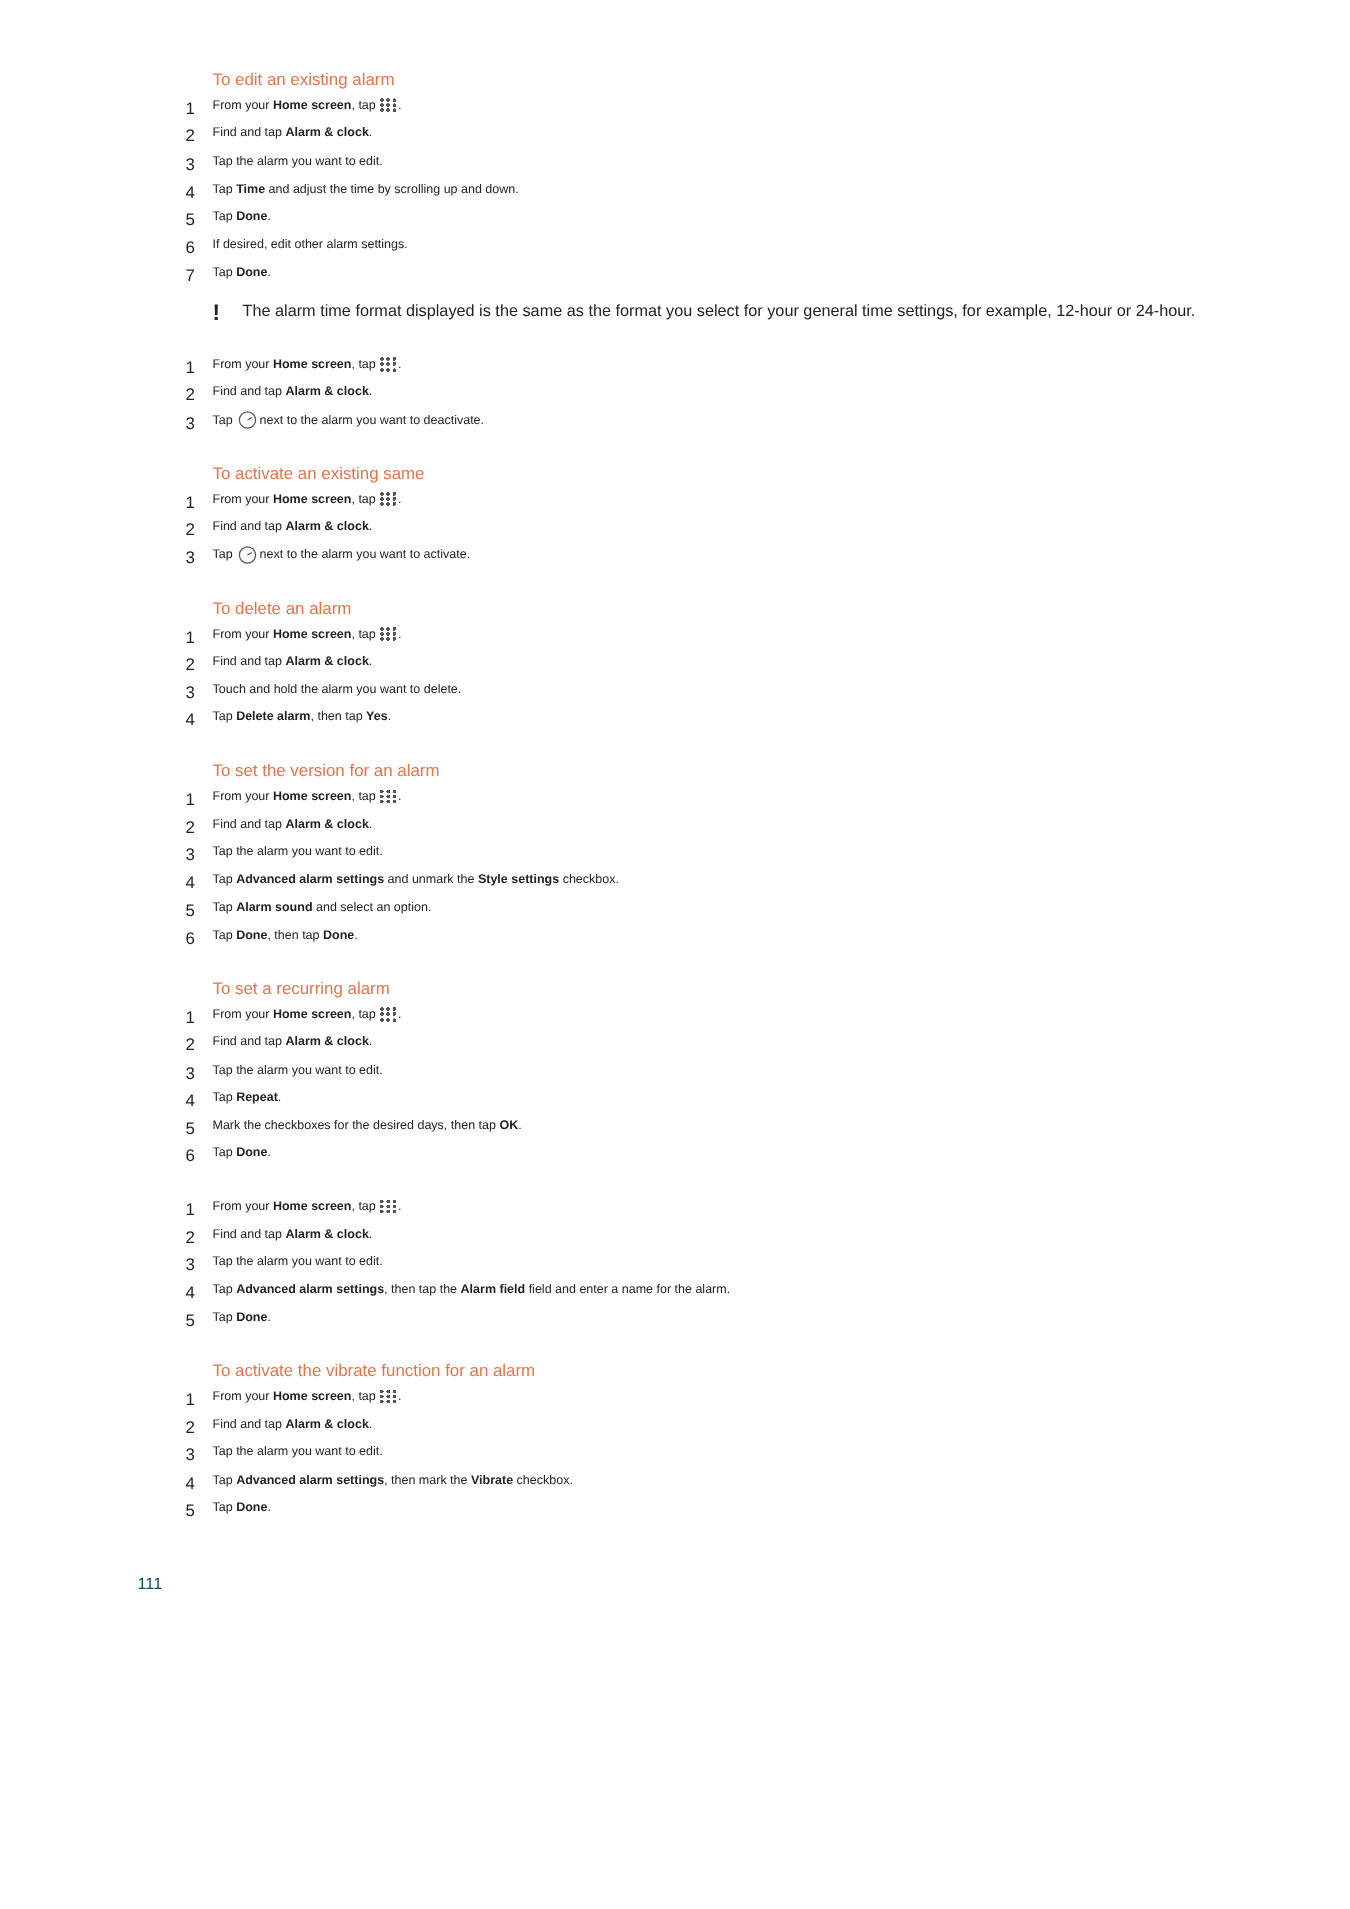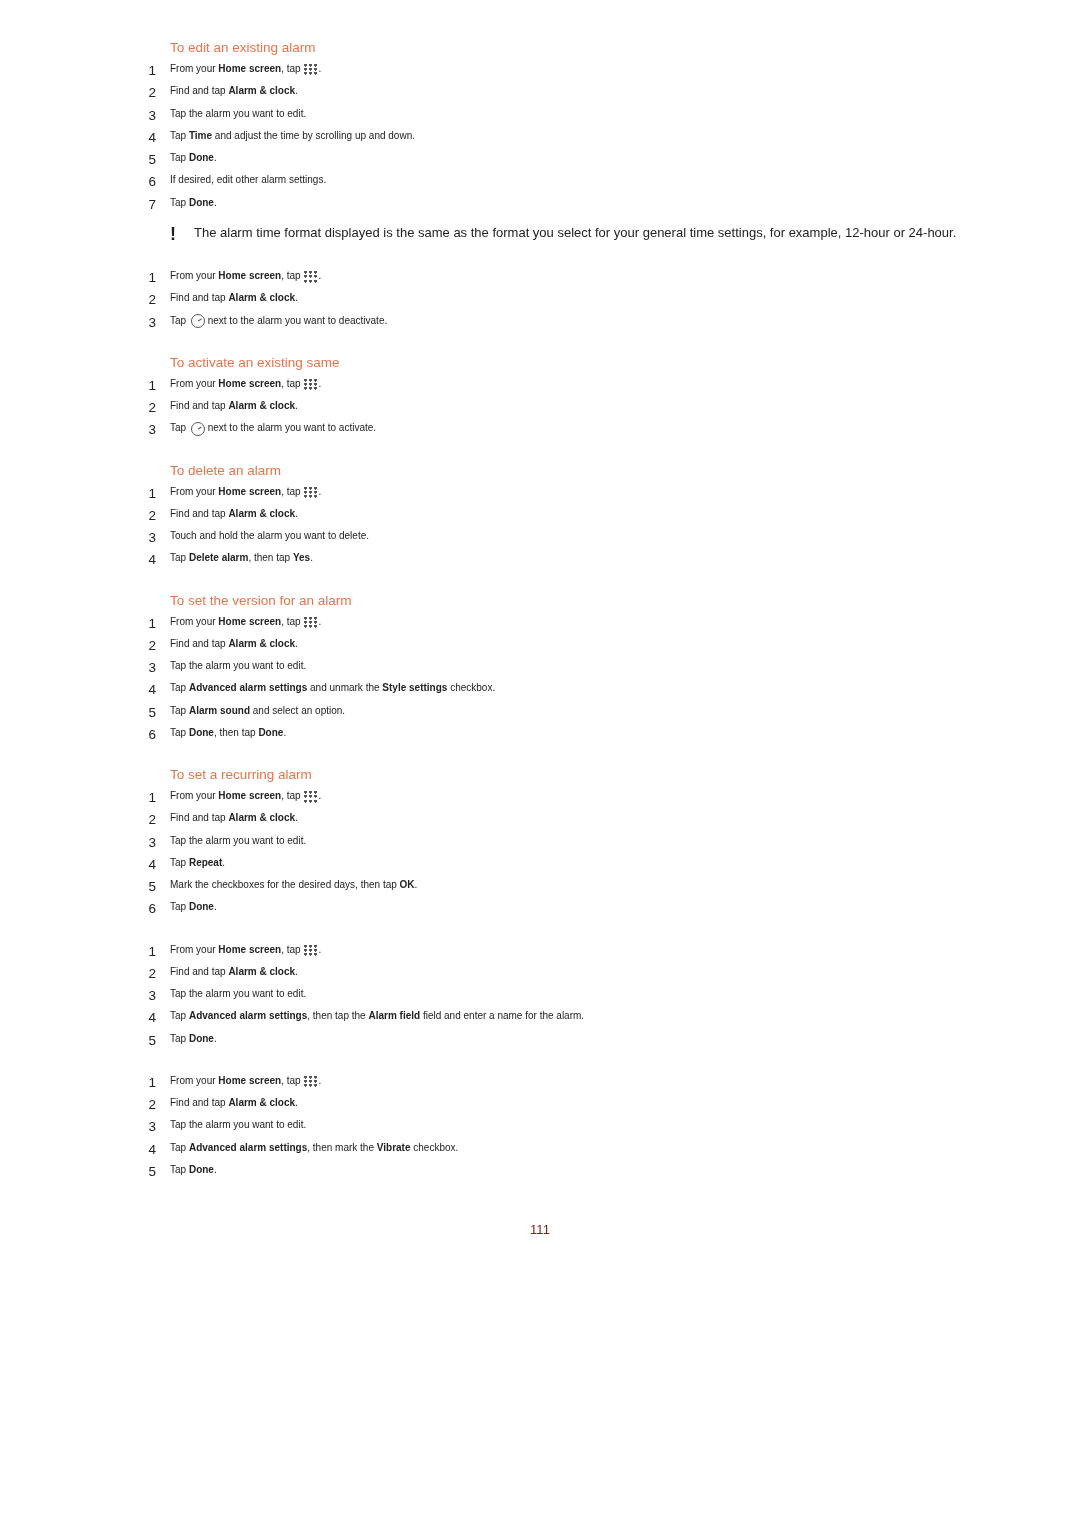--- a/index.html
+++ b/index.html
@@ -7,21 +7,21 @@
       background: #ffffff;
       font-family: Arial, sans-serif;
       font-size: 14px;
       color: #222;
       width: 1080px;
       min-height: 1527px;
       position: relative;
     }
     .page {
       width: 860px;
-      margin: 0 auto;
+      margin: 16px auto;
       padding: 40px 0 80px 0;
     }
     .section {
       margin-bottom: 22px;
     }
     .section-title {
       color: #e8734a;
       font-size: 13.5px;
       font-weight: normal;
       margin-bottom: 6px;
@@ -115,24 +115,24 @@
       position: absolute;
       top: 50%;
       left: 50%;
       width: 4px;
       height: 1px;
       background: #555;
       transform-origin: left center;
       transform: translateY(-50%) rotate(-30deg);
     }
     .page-footer {
-      text-align: center;
+      text-align: left;
       margin-top: 40px;
       font-size: 13px;
-      color: #7f1d1d;
+      color: #0c4a6e;
     }
     .footer-note {
       text-align: center;
       margin-top: 8px;
       font-size: 11.5px;
       color: #888;
     }
   </style>
 </head>
 <body>
@@ -306,20 +306,21 @@
             <span class="step-num">4</span>
             <span class="step-text">Tap <b>Advanced alarm settings</b>, then tap the <b>Alarm field</b> field and enter a name for the alarm.</span>
           </li>
           <li class="step-item">
             <span class="step-num">5</span>
             <span class="step-text">Tap <b>Done</b>.</span>
           </li>
         </ul>
       </div>
       <div class="section">
+        <div class="section-title">To activate the vibrate function for an alarm</div>
         <ul class="step-list">
           <li class="step-item">
             <span class="step-num">1</span>
             <span class="step-text">From your <b>Home screen</b>, tap <span class="apps-icon"></span>.</span>
           </li>
           <li class="step-item">
             <span class="step-num">2</span>
             <span class="step-text">Find and tap <b>Alarm &amp; clock</b>.</span>
           </li>
           <li class="step-item">

